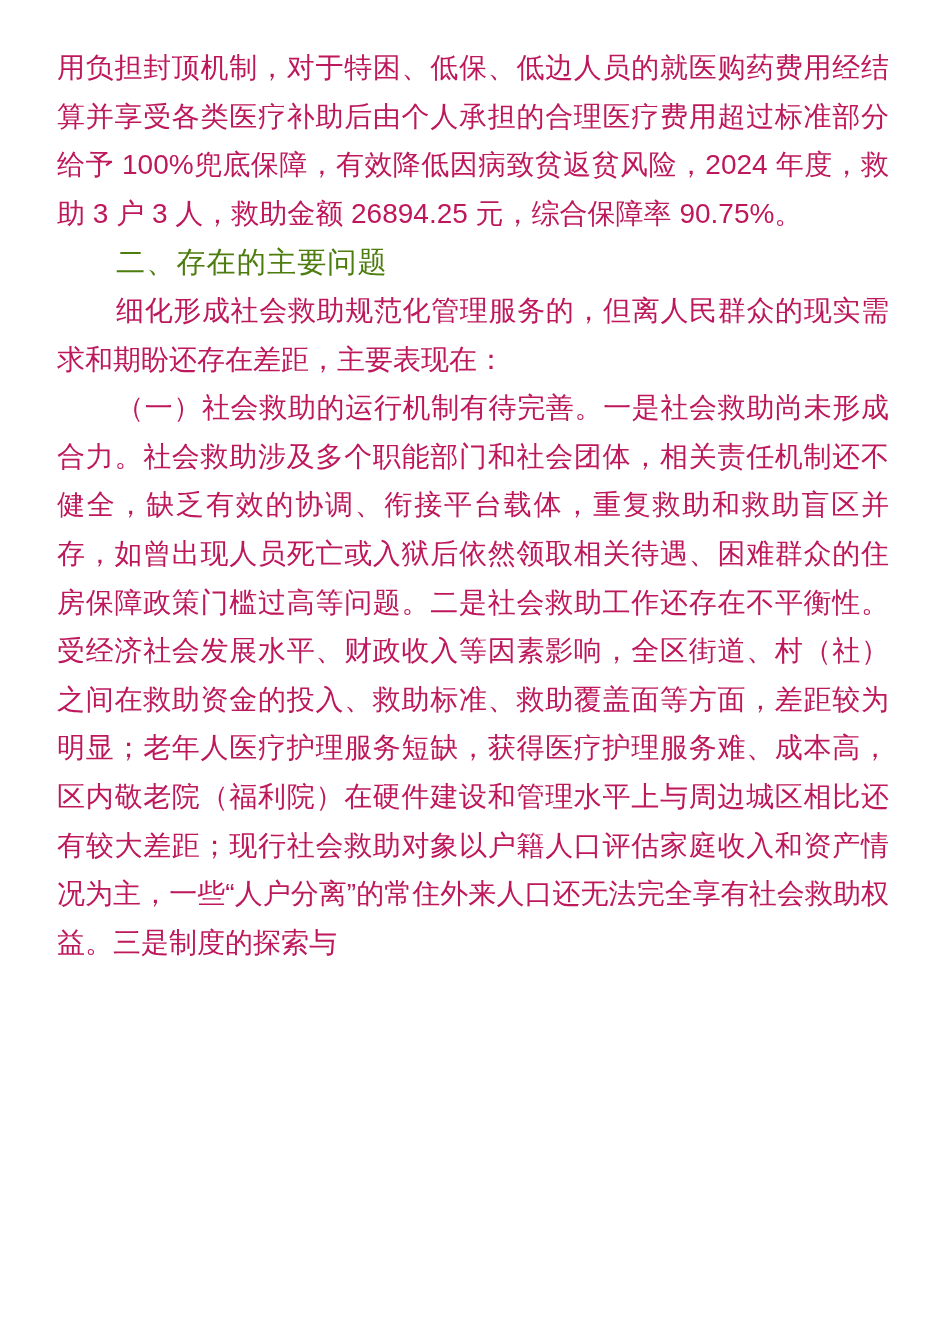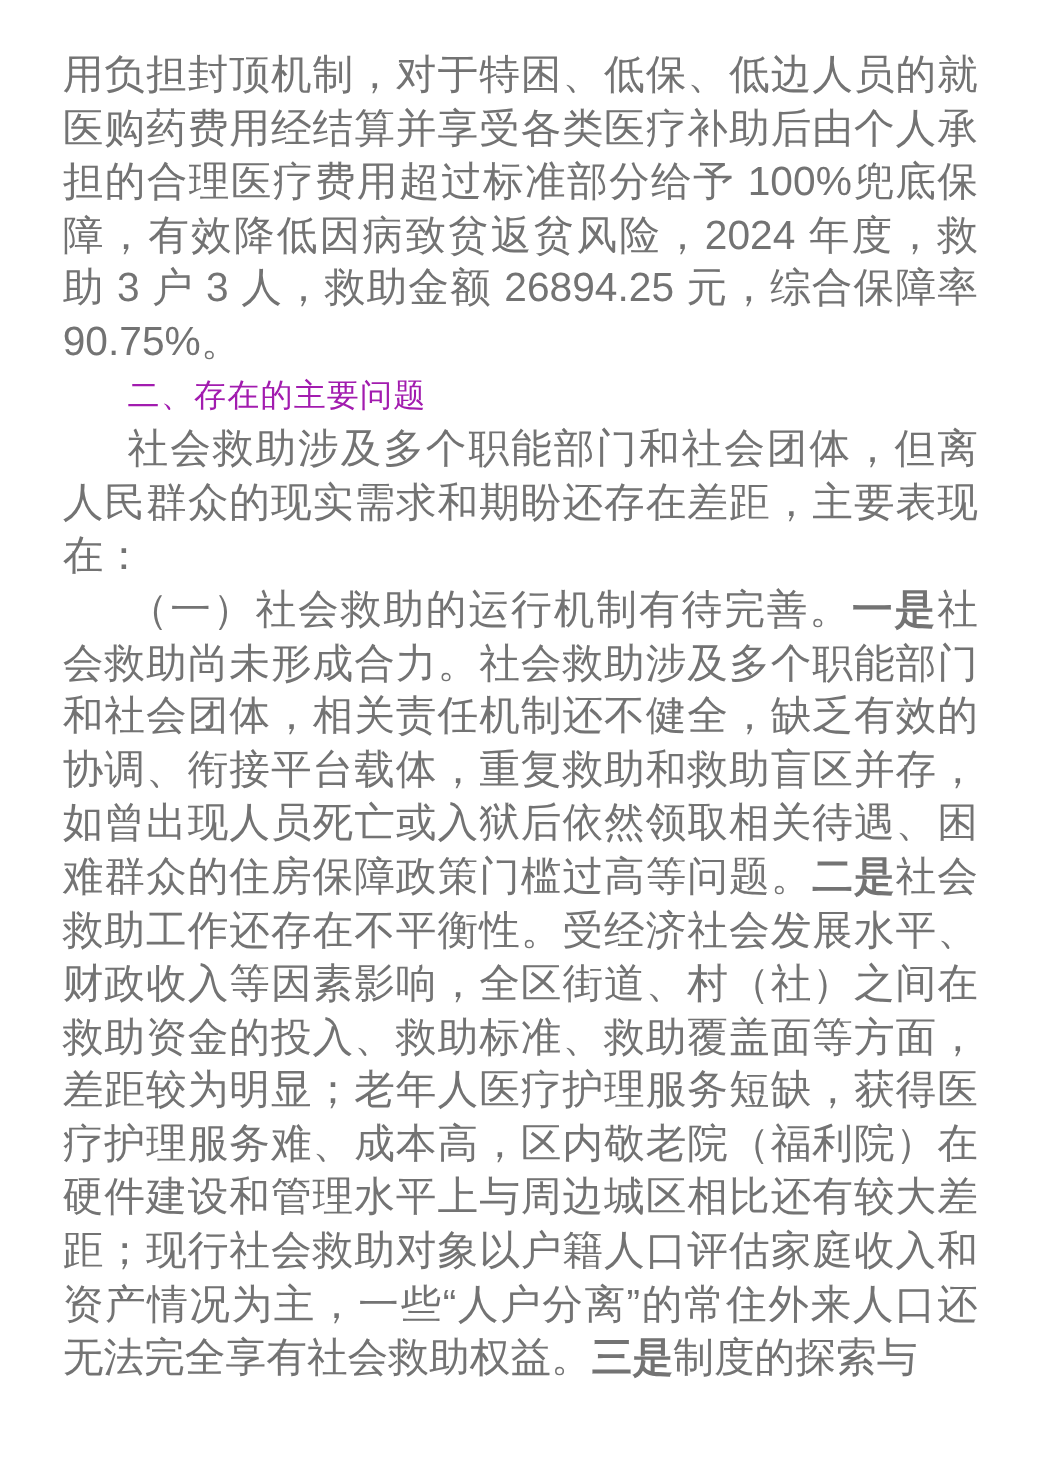--- a/index.html
+++ b/index.html
@@ -25,55 +25,55 @@
   }
 
   #doc-body {
     position: absolute;
     left: 57px;
     top: 44px;
     width: 832px;
   }
 
   .para {
-    font-size: 37px;
+    font-size: 28px;
     line-height: 48.6px;
     text-align: justify;
     text-justify: inter-character;
     text-align-last: left;
     letter-spacing: 0px;
     margin: 0;
     word-break: break-all;
     font-weight: 400;
-    color: #737373;
+    color: #be185d;
   }
 
   .para.indent {
     text-indent: 59px;
   }
 
   
   .heading {
     font-family: "Liberation Serif", "DejaVu Serif", serif;
     font-size: 29.2px;
     line-height: 48.6px;
     margin: 0;
     text-indent: 59px;
     font-weight: 400;
-    color: #a21caf;
+    color: #4d7c0f;
     letter-spacing: 1px;
   }
 
   .b {
-    font-weight: 700;
+    font-weight: 400;
   }
 </style>
 </head>
 <body>
 
 <div id="page">
   <div id="doc-body">
       <p class="para"><span>用负担封顶机制，对于特困、低保、低边人员的就医购药费用经结算并享受各类医疗补助后由个人承担的合理医疗费用超过标准部分给予 100%兜底保障，有效降低因病致贫返贫风险，2024 年度，救助 3 户 3 人，救助金额 26894.25 元，综合保障率 90.75%。</span></p>
       <p class="heading"><span>二、存在的主要问题</span></p>
-      <p class="para indent"><span>社会救助涉及多个职能部门和社会团体，但离人民群众的现实需求和期盼还存在差距，主要表现在：</span></p>
+      <p class="para indent"><span>细化形成社会救助规范化管理服务的，但离人民群众的现实需求和期盼还存在差距，主要表现在：</span></p>
       <p class="para indent"><span>（一）社会救助的运行机制有待完善。</span><span class="b">一是</span><span>社会救助尚未形成合力。社会救助涉及多个职能部门和社会团体，相关责任机制还不健全，缺乏有效的协调、衔接平台载体，重复救助和救助盲区并存，如曾出现人员死亡或入狱后依然领取相关待遇、困难群众的住房保障政策门槛过高等问题。</span><span class="b">二是</span><span>社会救助工作还存在不平衡性。受经济社会发展水平、财政收入等因素影响，全区街道、村（社）之间在救助资金的投入、救助标准、救助覆盖面等方面，差距较为明显；老年人医疗护理服务短缺，获得医疗护理服务难、成本高，区内敬老院（福利院）在硬件建设和管理水平上与周边城区相比还有较大差距；现行社会救助对象以户籍人口评估家庭收入和资产情况为主，一些“人户分离”的常住外来人口还无法完全享有社会救助权益。</span><span class="b">三是</span><span>制度的探索与</span></p>
     </div>
 </div>
 
 </body></html>

